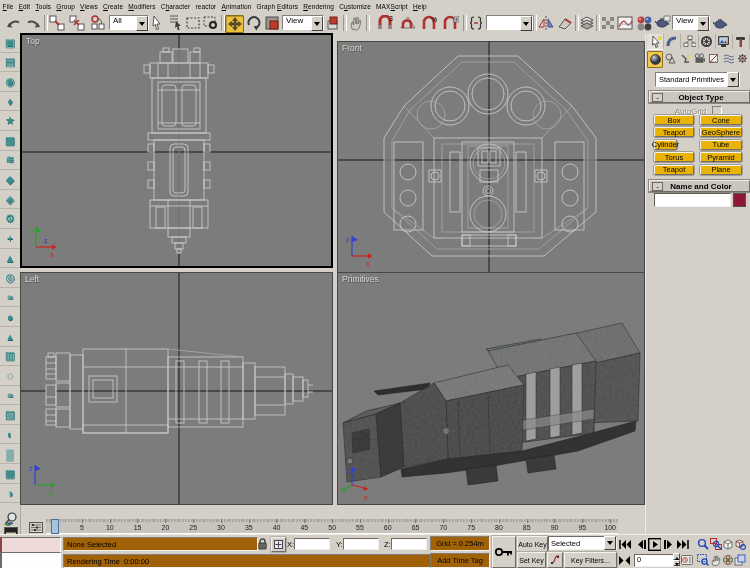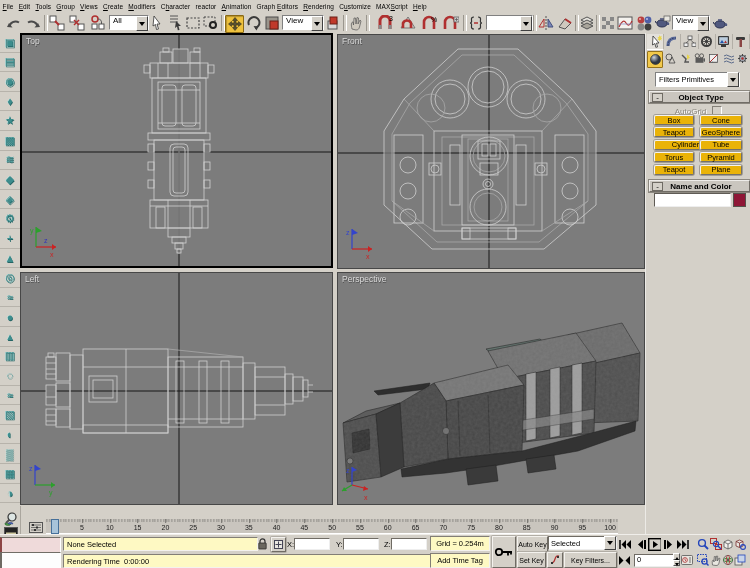--- a/index.html
+++ b/index.html
@@ -107,21 +107,21 @@
       repeating-linear-gradient(90deg, #8f8d88 0px, #8f8d88 1px, transparent 1px, transparent 2.78px);
     background-position:8.2px 0, 0.4px 0; background-size:100% 6px, 100% 3px; background-repeat:repeat-x; }
   .ruler .nums { position:absolute; left:36px; top:5px; height:9px; display:flex; }
   .ruler .nums span { width:27.8px; flex:none; text-align:center; font-size:7px; color:#1c1c1c; transform:translateX(-13.9px); }
   .frame-marker { position:absolute; left:5px; top:0px; width:6px; height:13px; background:#a8c4da; border:1px solid #46709a; }
   .tb-left-btn { position:absolute; left:8px; top:3px; width:16px; height:11px; display:flex; align-items:center; justify-content:center; }
   
   .statusbar { position:absolute; left:0; top:534px; width:750px; height:34px; background:#d4d0c8; border-top:1px solid #f0eeea; }
   .listener-pink { position:absolute; left:0; top:2px; width:58px; height:14px; background:#efdada; border:1px solid; border-color:#716d66 #fff #fff #716d66; border-left:2px solid #8d4444; }
   .listener-white { position:absolute; left:0; top:17px; width:58px; height:15px; background:#fdfdfd; border:1px solid; border-color:#716d66 #fff #fff #716d66; border-left:2px solid #6e6a63; }
-  .st-sunken { position:absolute; background:#fef9c3; border:1px solid; border-color:#827e76 #f4f2ee #f4f2ee #827e76; font-size:7.5px; display:flex; align-items:center; }
+  .st-sunken { position:absolute; background:#a16207; border:1px solid; border-color:#827e76 #f4f2ee #f4f2ee #827e76; font-size:7.5px; display:flex; align-items:center; }
   .st-raised { position:absolute; background:#d4d0c8; border:1px solid; border-color:#f4f2ee #6f6b64 #6f6b64 #f4f2ee; box-shadow:0 0 0 1px #b1ada5; border-radius:1px; font-size:7px; display:flex; align-items:center; justify-content:center; }
   .st-field { position:absolute; background:#fff; border:1px solid; border-color:#6f6b64 #eee #eee #6f6b64; height:10px; }
   .st-label { position:absolute; font-size:7.5px; }
   .st-dd { position:absolute; background:#fff; border:1px solid; border-color:#6f6b64 #eee #eee #6f6b64; font-size:7.5px; display:flex; align-items:center;gap:24px; }
   .pb-btn { position:absolute; display:flex; align-items:center; justify-content:center; }
   .spin { position:absolute; width:7px; height:13px; display:flex; flex-direction:column; }
   .spin i { flex:1; background:#d4d0c8; border:1px solid; border-color:#fff #555 #555 #fff; position:relative; }
   .spin i:after { content:""; position:absolute; left:1px; width:0; height:0; border:2px solid transparent; }
   .spin i.up:after { top:1px; border-bottom:3px solid #000; }
   .spin i.dn:after { top:2px; border-top:3px solid #000; }
@@ -491,21 +491,21 @@
             <path d="M14 192 l6 4 -6 2 Z" fill="#2ca02c" stroke="none"></path>
           <line x1="14" y1="212" x2="34" y2="212" stroke="#cc2222"></line>
             <path d="M34 212 l-4 -3 0 6 Z" fill="#cc2222" stroke="none"></path>
           <text x="22" y="208" font-size="7" fill="#3333bb" font-family="Liberation Sans,sans-serif">z</text>
           <text x="8" y="198" font-size="7" fill="#2ca02c" font-family="Liberation Sans,sans-serif">y</text>
           <text x="28" y="222" font-size="7" fill="#cc2222" font-family="Liberation Sans,sans-serif">x</text>
         </g>
       </svg>
     </div>
 
-    <div class="vp inactive" style="left:317px; top:1px; width:308px; height:235px;">
+    <div class="vp inactive" style="left:317px; top:8px; width:308px; height:235px;">
       <span class="vp-label">Front</span>
       <svg width="307" height="233">
         <g stroke="#161616" stroke-width="1">
           <line x1="0" y1="118" x2="307" y2="118"></line>
             <line x1="151" y1="0" x2="151" y2="233"></line>
         </g>
         <g fill="none" stroke="#cfcfcf" stroke-width="0.8">
           <polygon points="120,14 180,14 234,64 258,96 258,170 206,214 94,214 46,170 46,96 66,64"></polygon>
           <polygon points="124,20 176,20 228,68 250,99 250,166 201,207 99,207 54,166 54,99 72,68" stroke="#a8a8a8"></polygon>
           <circle cx="112" cy="64" r="19"></circle>
@@ -616,21 +616,21 @@
             <path d="M14 192 l6 4 -6 2 Z" fill="#3344cc" stroke="none"></path>
           <line x1="14" y1="212" x2="34" y2="212" stroke="#2ca02c"></line>
             <path d="M34 212 l-4 -3 0 6 Z" fill="#2ca02c" stroke="none"></path>
           <text x="8" y="198" font-size="7" fill="#3344cc" font-family="Liberation Sans,sans-serif">z</text>
           <text x="28" y="222" font-size="7" fill="#2ca02c" font-family="Liberation Sans,sans-serif">y</text>
         </g>
       </svg>
     </div>
 
     <div class="vp inactive" style="left:317px; top:239px; width:308px; height:233px;">
-      <span class="vp-label">Perspective</span>
+      <span class="vp-label">Primitives</span>
       <svg width="307" height="231">
         <defs>
           <filter id="shipnoise" x="0" y="0" width="100%" height="100%">
             <feTurbulence type="fractalNoise" baseFrequency="0.35" numOctaves="2" result="n"></feTurbulence>
             <feColorMatrix in="n" type="matrix" values="0 0 0 0 0.5  0 0 0 0 0.5  0 0 0 0 0.5  0 0 0 0.5 0"></feColorMatrix>
             <feComposite in2="SourceGraphic" operator="in"></feComposite>
           </filter>
         </defs>
         <g stroke="#1f1f1f" stroke-width="0.5">
           <polygon points="36,118 92,110 90,116 40,122" fill="#2e2e2e"></polygon>
@@ -774,41 +774,41 @@
       </span>
       <span class="cp-cat">
         <svg width="11" height="11">
             <circle cx="5.5" cy="5.5" r="3.4" fill="#9aa0aa" stroke="#444" stroke-width="0.6"></circle>
             <path d="M5.5 1 v2 M5.5 8 v2 M1 5.5 h2 M8 5.5 h2 M2.4 2.4 l1.4 1.4 M7.2 7.2 l1.4 1.4 M8.6 2.4 L7.2 3.8 M3.8 7.2 L2.4 8.6" stroke="#444" stroke-width="1"></path>
             <circle cx="5.5" cy="5.5" r="1.2" fill="#b03030"></circle>
           </svg>
       </span>
     </div>
     <div class="cp-dd">
-      <span class="val" style="flex:1; padding-left:3px;">Filters Primitives</span>
+      <span class="val" style="flex:1; padding-left:3px;">Standard Primitives</span>
       <span class="dd-btn"></span>
     </div>
 
     <div class="rollout" style="top:58px">
       <span class="collapse">-</span>
       <span class="rtitle">Object Type</span>
     </div>
 
     <div class="autogrid-row">
       <span class="autogrid-label">AutoGrid</span>
       <span class="autogrid-box"></span>
     </div>
 
     <div class="obj-grid">
 
     <button class="obj-btn" style="left: 0px; top: 0px; width: 40px;">Box</button>
         <button class="obj-btn" style="left: 46px; top: 0px; width: 42px;">Cone</button>
         <button class="obj-btn" style="left: 0px; top: 12.4px; width: 40px;">Teapot</button>
         <button class="obj-btn" style="left: 46px; top: 12.4px; width: 42px;">GeoSphere</button>
-        <button class="obj-btn" style="left: 0px; top: 24.8px; width: 63px;">Cylinder</button>
+        <button class="obj-btn" style="left: 0px; top: 24.8px; width: 23px;">Cylinder</button>
         <button class="obj-btn" style="left: 46px; top: 24.8px; width: 42px;">Tube</button>
         <button class="obj-btn" style="left: 0px; top: 37.2px; width: 40px;">Torus</button>
         <button class="obj-btn" style="left: 46px; top: 37.2px; width: 42px;">Pyramid</button>
         <button class="obj-btn" style="left: 0px; top: 49.6px; width: 40px;">Teapot</button>
         <button class="obj-btn" style="left: 46px; top: 49.6px; width: 42px;">Plane</button>
       </div>
 
     <div class="rollout" style="top:147px">
       <span class="collapse">-</span>
       <span class="rtitle">Name and Color</span>

